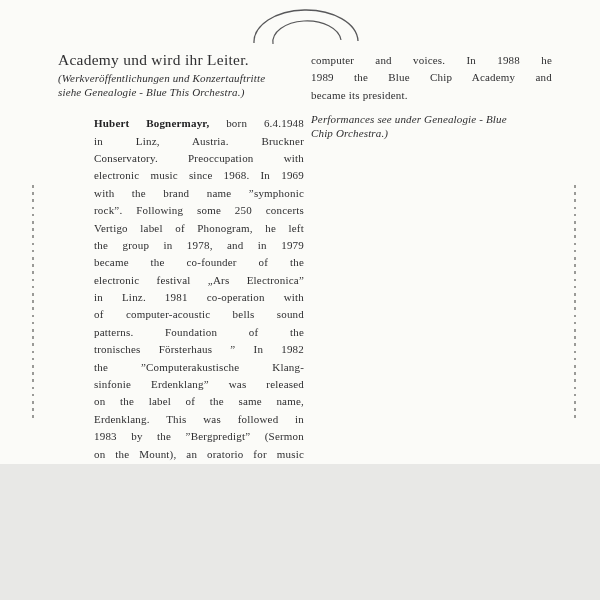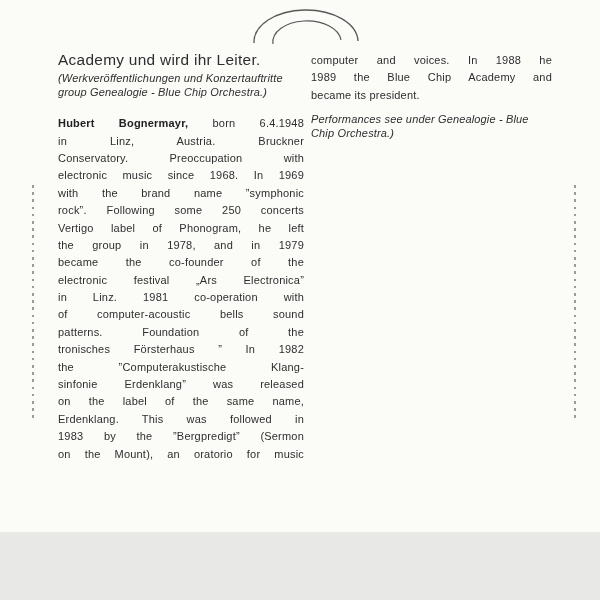--- a/index.html
+++ b/index.html
@@ -1,27 +1,27 @@
 <!DOCTYPE html>
 <html style="--paper: #fbfbf8; --ink: #2e2e30; --arc: #58585a; --fold_mark: #9a9a97; --rule_dark: #87878a; --rule_light: #adadaa; --edge_tint: #f2e7c9;"><head>
 <meta charset="utf-8">
 <style>
   html,body{margin:0;padding:0;background:#e8e8e6;}
   .page{
-    position:relative;width:600px;height:532px;overflow:hidden;
+    position:relative;width:600px;height:464px;overflow:hidden;
     background:var(--paper,#fbfbf8);
     color:var(--ink,#2e2e30);
-    font-family:Liberation Sans, sans-serif;
+    font-family:Liberation Serif, serif;
   }
   .col{position:absolute;}
   .left-col{left:58px;top:50px;width:246px;}
   .right-col{left:311px;top:52px;width:241px;}
   .intro-line{font-size:15.4px;line-height:19px;height:19px;letter-spacing:.3px;white-space:nowrap;overflow:hidden;margin-bottom:3px;}
   .note .line{font-size:11px;line-height:13.6px;height:13.6px;font-style:italic;letter-spacing:.15px;white-space:nowrap;overflow:hidden;}
-  .bio{margin-top:16px;}
+  .bio{margin-top:16px;margin-left:36px;}
   .bodytext .line{font-size:11px;line-height:17.4px;height:17.4px;letter-spacing:.2px;overflow:hidden;}
   .line.just{text-align:justify;text-align-last:justify;}
   .line:not(.just){white-space:nowrap;}
   .bodytext b{font-weight:bold;color:#222224;}
   .right-col .note{margin-top:9px;}
   
   .arc-svg{position:absolute;left:240px;top:0;}
   
   .fold-mark{position:absolute;width:2px;height:238px;top:185px;
     background:repeating-linear-gradient(to bottom,var(--fold_mark,#9a9a97) 0 2.6px,transparent 2.6px 7.2px);}
@@ -48,21 +48,21 @@
     <path d="M 33 44 A 34 21 0 0 1 101 40" fill="none" stroke="#58585a" stroke-width="1.2"></path>
   </svg>
 
   <div class="fold-mark fold-left"></div>
   <div class="fold-mark fold-right"></div>
 
   <div class="col left-col">
     <div class="intro-line">Academy und wird ihr Leiter.</div>
     <div class="note">
         <div class="line">(Werkveröffentlichungen und Konzertauftritte</div>
-        <div class="line">group Genealogie - Blue Chip Orchestra.)</div>
+        <div class="line">siehe Genealogie - Blue This Orchestra.)</div>
       </div>
     <div class="bio bodytext">
         <div class="line just"><b>Hubert Bognermayr,</b> born 6.4.1948</div>
         <div class="line just">in Linz, Austria. Bruckner</div>
         <div class="line just">Conservatory. Preoccupation with</div>
         <div class="line just">electronic music since 1968. In 1969</div>
         <div class="line just">with the brand name ”symphonic</div>
         <div class="line just">rock”. Following some 250 concerts</div>
         <div class="line just">Vertigo label of Phonogram, he left</div>
         <div class="line just">the group in 1978, and in 1979</div>

